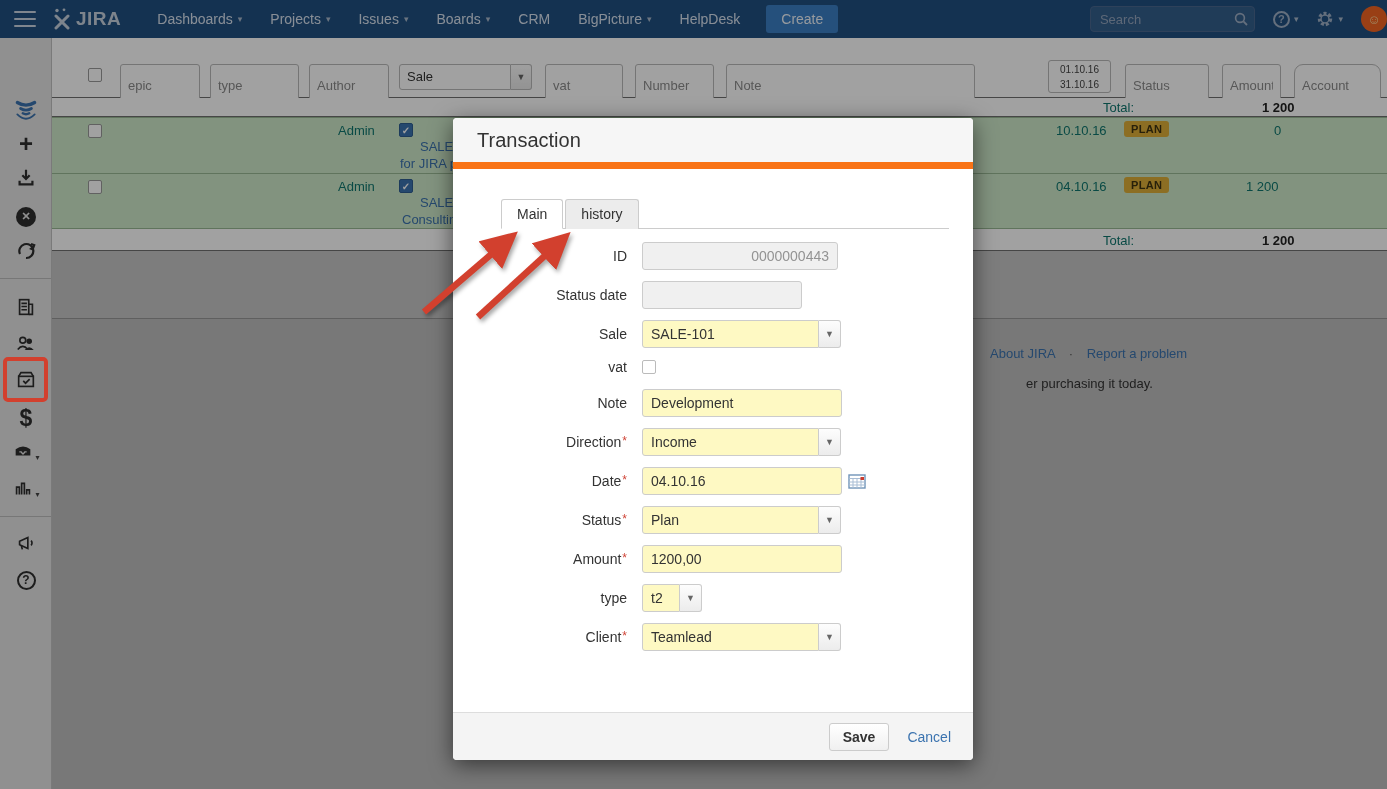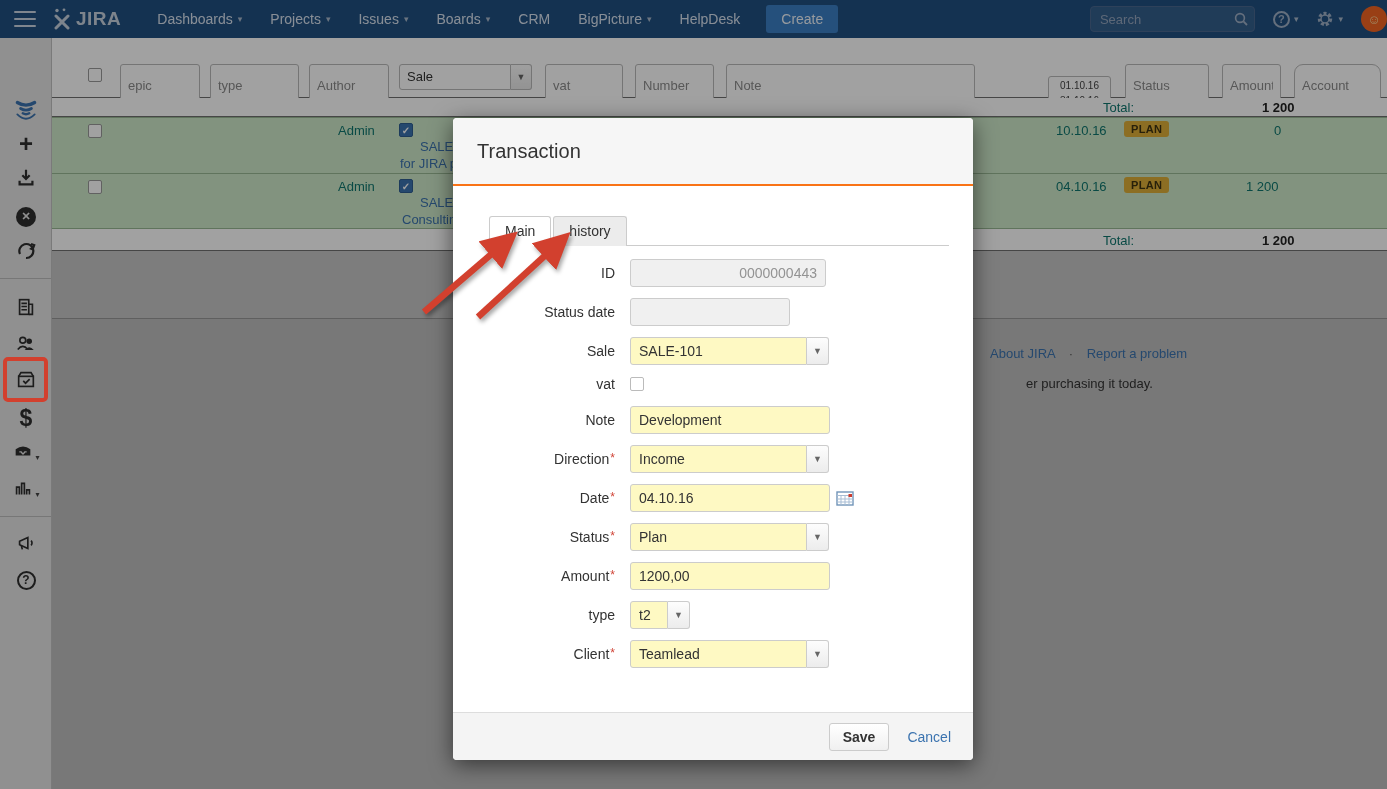--- a/index.html
+++ b/index.html
@@ -53,21 +53,21 @@
   .f-input::placeholder { color:#8b8b8b; }
   .cb { position:absolute; width:14px; height:14px; background:#fff; border:1px solid #9a9a9a; border-radius:2px; z-index:2; }
   .cb-blue { position:absolute; width:14px; height:14px; background:#3b73af; border:1px solid #2f5e91; border-radius:2px;
              color:#fff; font-size:10px; font-weight:bold; text-align:center; line-height:13px; z-index:2; }
   .combo-f { position:absolute; display:flex; z-index:2; }
   .combo-f .val { width:112px; height:26px; border:1px solid #b9b9b9; border-radius:3px 0 0 3px; background:#fff;
                   font-size:13px; color:#333; padding:4px 7px; }
   .combo-btn { width:21px; height:26px; border:1px solid #b9b9b9; border-left:none; border-radius:0 3px 3px 0;
                background:linear-gradient(#fcfcfc,#e9e9e9); display:flex; align-items:center; justify-content:center;
                font-size:9px; color:#666; cursor:pointer; }
-  .daterange { position:absolute; left:1048px; top:76px; width:63px; height:33px; border:1px solid #b9b9b9; border-radius:3px;
+  .daterange { position:absolute; left:1048px; top:60px; width:63px; height:33px; border:1px solid #b9b9b9; border-radius:3px;
                background:#fff; z-index:2; font-size:10px; color:#444; text-align:center; line-height:15px; padding-top:1px; cursor:pointer; }
 
   
   .trow { position:absolute; left:52px; width:1335px; height:56px; background:#cfe9c9;
           border-top:1px solid #99b894; z-index:2; }
   .trow2 { border-bottom:1px solid #99b894; }
   .cell { position:absolute; font-size:13px; color:#0f766e; white-space:nowrap; }
   .link { color:#3b73af; cursor:pointer; }
   .badge { position:absolute; background:#deaf38; color:#3f3310; font-weight:bold; font-size:11px;
            padding:2px 7px; border-radius:3px; letter-spacing:.3px; }
@@ -76,24 +76,24 @@
 
   .bg-text { position:absolute; font-size:13px; color:#222; z-index:2; white-space:nowrap; }
   .bg-text .link { color:#3b73af; }
 
   
   .blanket { position:absolute; inset:0; background:rgba(0,0,0,.37); z-index:5; }
 
   
   .modal { position:absolute; left:453px; top:118px; width:520px; height:642px; background:#fff; border-radius:4px;
            box-shadow:0 5px 22px rgba(0,0,0,.55); z-index:10; }
-  .m-head { height:68px; background:#f6f6f6; border-bottom:2px solid #f97316; border-radius:4px 4px 0 0;
+  .m-head { height:51px; background:#f6f6f6; border-bottom:7px solid #f97316; border-radius:4px 4px 0 0;
             display:flex; align-items:center; padding:0 24px; }
   .m-title { font-size:20px; color:#333; }
-  .m-body { padding:30px 24px 0 36px; }
+  .m-body { padding:30px 24px 0 36px;margin-left:12px; }
   .tabs { display:flex; border-bottom:1px solid #ccc; }
   .tab { padding:6px 15px; font-size:14px; color:#333; border:1px solid #ccc; border-bottom:none;
          border-radius:3px 3px 0 0; margin-right:2px; margin-bottom:-1px; background:#ececec; cursor:pointer; }
   .tab.active { background:#fff; border-bottom:1px solid #fff; }
   .form { margin-top:13px; }
   .frow { display:flex; align-items:center; margin-bottom:11px; height:28px; }
   .frow.short { height:16px; margin-bottom:14px; }
   .flabel { width:126px; text-align:right; margin-right:15px; font-size:14px; color:#333; flex:none; }
   .req { color:#d04437; font-size:12px; vertical-align:top; margin-left:1px; }
   .inp { height:28px; border:1px solid #ccc; border-radius:3px; font-size:14px; color:#333; padding:0 8px;

